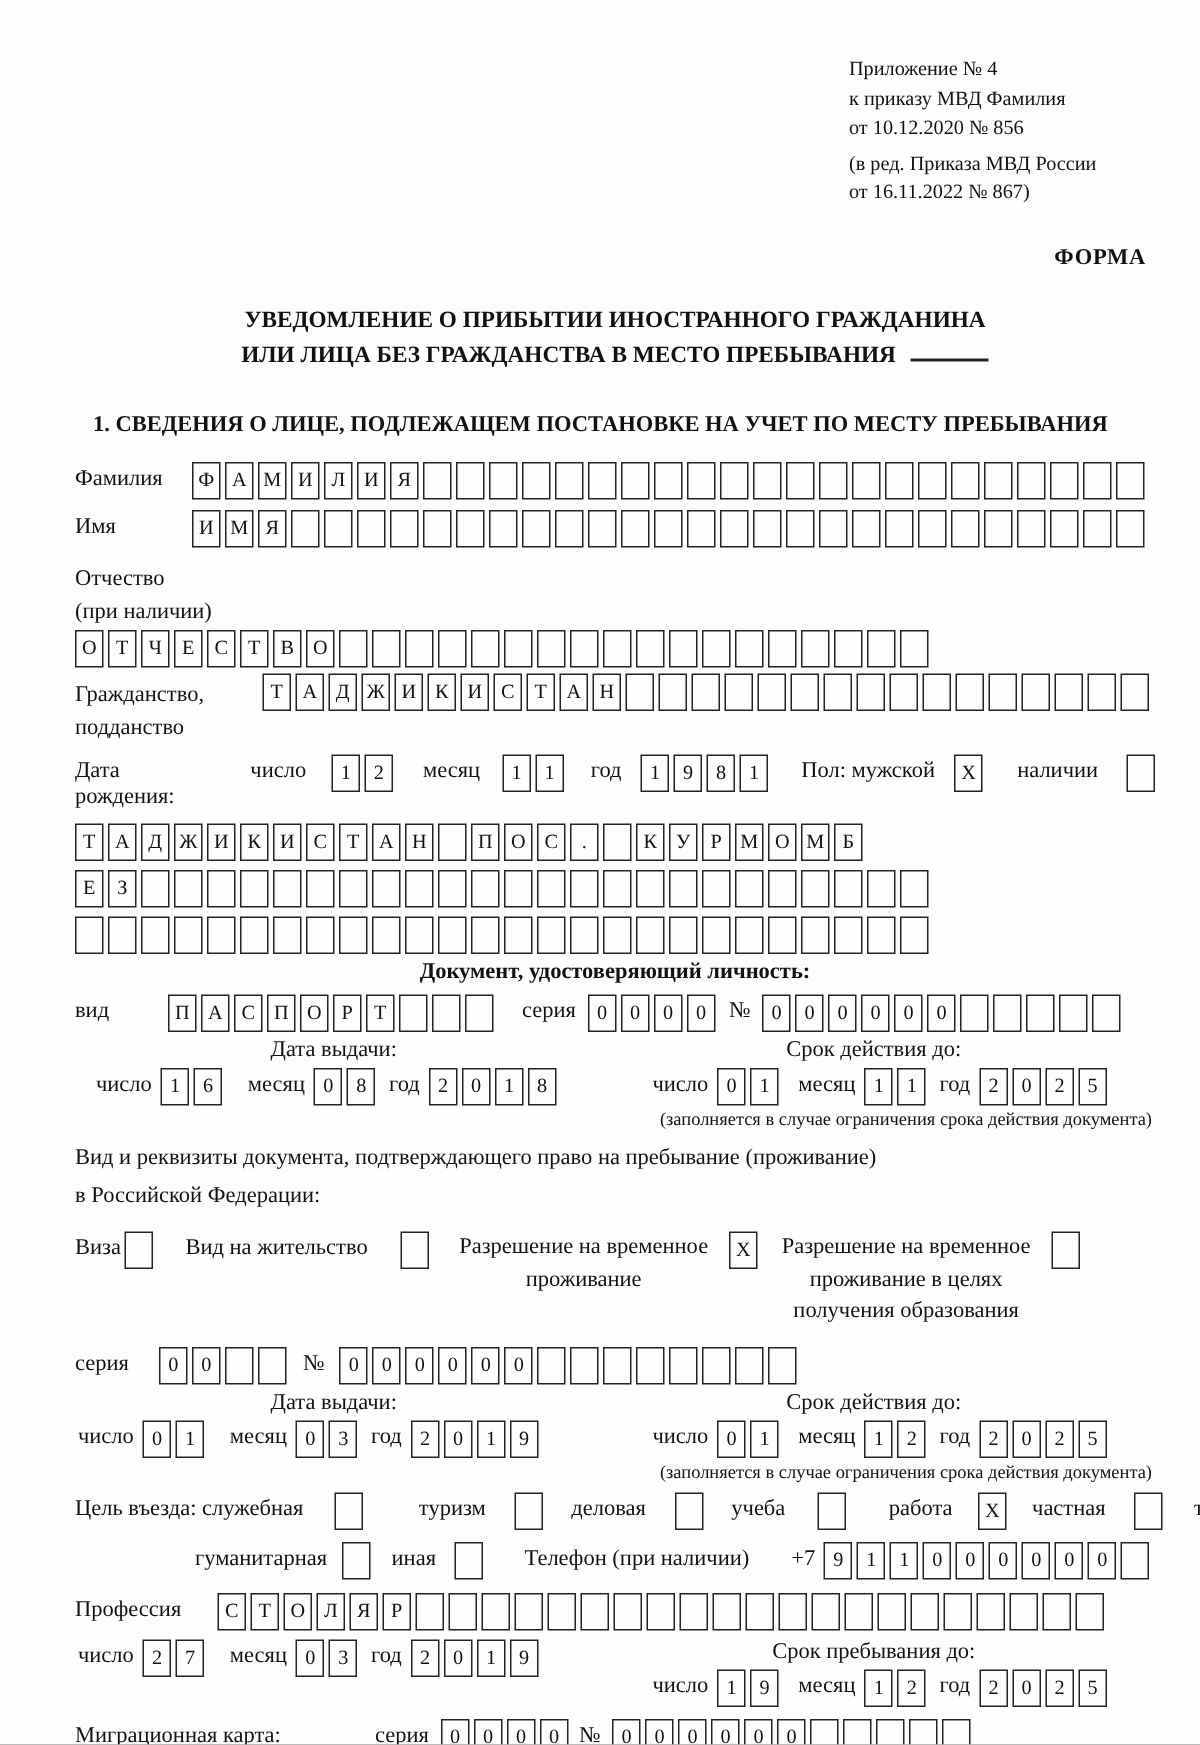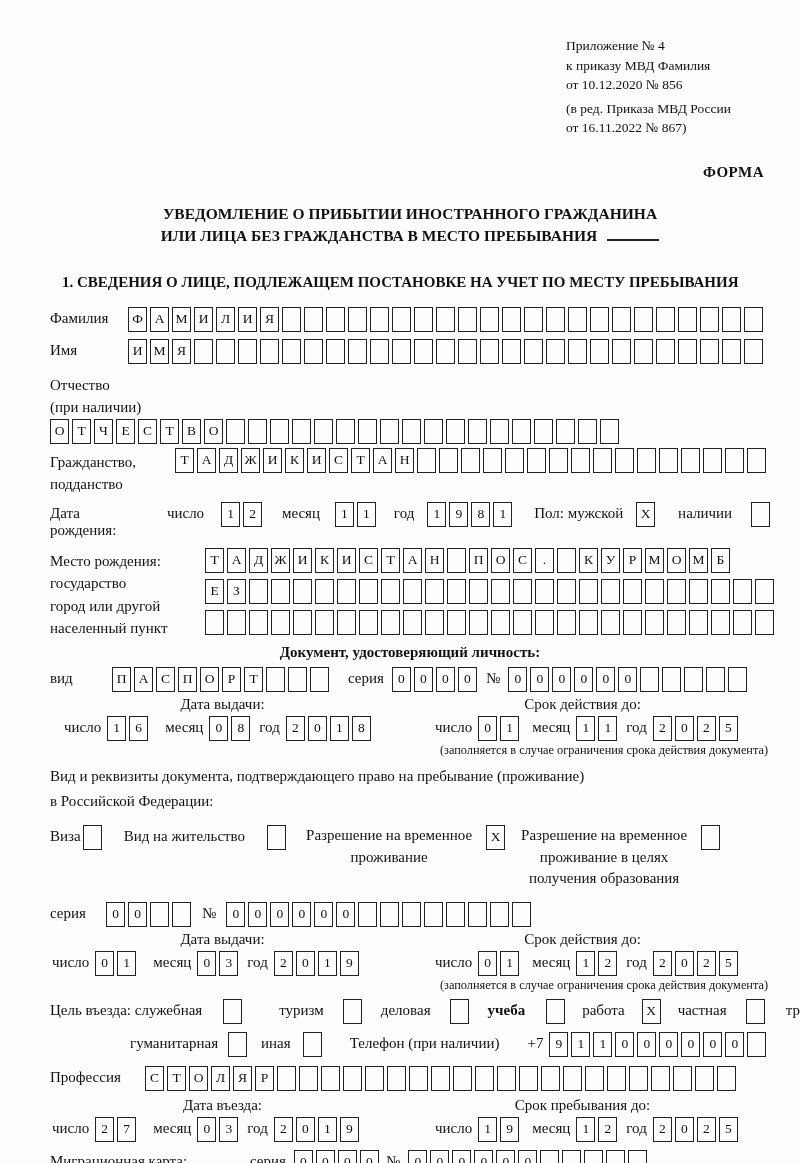--- a/index.html
+++ b/index.html
@@ -97,26 +97,20 @@
     <span class="cells"><span class="cell">1</span><span class="cell">1</span></span>
     <span class="lbl pt" style="margin:0 4px 0 6px;">год</span>
     <span class="cells"><span class="cell">1</span><span class="cell">9</span><span class="cell">8</span><span class="cell">1</span></span>
     <span class="lbl pt" style="margin:0 4px 0 10px;">Пол: мужской</span>
     <span class="checkbox">X</span>
     <span class="lbl pt" style="margin:0 10px 0 14px;">наличии</span>
     <span class="checkbox"></span>
   </div>
 
   <div class="row" style="margin-bottom:2px;">
-    <span class="lbl mllabel" style="width:155px;padding-top:2px;">
-      <span>Место рождения:</span><br>
-      <span>государство</span><br>
-      <span>город или другой</span><br>
-      <span>населенный пункт</span>
-    </span>
     <span>
       <span class="cells" style="display:block;margin-bottom:6px;"><span class="cell">Т</span><span class="cell">А</span><span class="cell">Д</span><span class="cell">Ж</span><span class="cell">И</span><span class="cell">К</span><span class="cell">И</span><span class="cell">С</span><span class="cell">Т</span><span class="cell">А</span><span class="cell">Н</span><span class="cell"></span><span class="cell">П</span><span class="cell">О</span><span class="cell">С</span><span class="cell">.</span><span class="cell"></span><span class="cell">К</span><span class="cell">У</span><span class="cell">Р</span><span class="cell">М</span><span class="cell">О</span><span class="cell">М</span><span class="cell">Б</span></span>
       <span class="cells" style="display:block;margin-bottom:6px;"><span class="cell">Е</span><span class="cell">З</span><span class="cell"></span><span class="cell"></span><span class="cell"></span><span class="cell"></span><span class="cell"></span><span class="cell"></span><span class="cell"></span><span class="cell"></span><span class="cell"></span><span class="cell"></span><span class="cell"></span><span class="cell"></span><span class="cell"></span><span class="cell"></span><span class="cell"></span><span class="cell"></span><span class="cell"></span><span class="cell"></span><span class="cell"></span><span class="cell"></span><span class="cell"></span><span class="cell"></span><span class="cell"></span><span class="cell"></span></span>
       <span class="cells" style="display:block;"><span class="cell"></span><span class="cell"></span><span class="cell"></span><span class="cell"></span><span class="cell"></span><span class="cell"></span><span class="cell"></span><span class="cell"></span><span class="cell"></span><span class="cell"></span><span class="cell"></span><span class="cell"></span><span class="cell"></span><span class="cell"></span><span class="cell"></span><span class="cell"></span><span class="cell"></span><span class="cell"></span><span class="cell"></span><span class="cell"></span><span class="cell"></span><span class="cell"></span><span class="cell"></span><span class="cell"></span><span class="cell"></span><span class="cell"></span></span>
     </span>
   </div>
 
   <div class="center-b">Документ, удостоверяющий личность:</div>
   <div class="row" style="margin-bottom:4px;">
     <span class="lbl pt" style="width:62px;">вид</span>
@@ -208,23 +202,23 @@
   </div>
   <div class="note">(заполняется в случае ограничения срока действия документа)</div>
 
   <div class="optrow" style="margin-bottom:8px;gap:13px;">
     <span class="lbl pt">Цель въезда: служебная</span>
     <span class="checkbox" style="margin-left:8px;"></span>
     <span class="lbl pt" style="margin-left:24px;">туризм</span>
     <span class="checkbox" style="margin-left:6px;"></span>
     <span class="lbl pt" style="margin-left:6px;">деловая</span>
     <span class="checkbox" style="margin-left:6px;"></span>
-    <span class="lbl pt" style="margin-left:6px;font-weight:bold;">учеба</span>
+    <span class="lbl pt" style="margin-left:6px;">учеба</span>
     <span class="checkbox" style="margin-left:8px;"></span>
-    <span class="lbl pt" style="margin-left:4px;">работа</span>
+    <span class="lbl pt" style="margin-left:16px;">работа</span>
     <span class="checkbox" style="margin-left:4px;">X</span>
     <span class="lbl pt" style="margin-left:4px;">частная</span>
     <span class="checkbox" style="margin-left:6px;"></span>
     <span class="lbl pt" style="margin-left:8px;">транзит</span>
     <span class="checkbox" style="margin-left:8px;"></span>
   </div>
   <div class="optrow" style="margin-bottom:9px;">
     <span class="lbl pt" style="margin-left:80px;">гуманитарная</span>
     <span class="checkbox" style="margin-left:10px;"></span>
     <span class="lbl pt" style="margin-left:14px;">иная</span>
@@ -234,21 +228,20 @@
     <span class="cells"><span class="cell">9</span><span class="cell">1</span><span class="cell">1</span><span class="cell">0</span><span class="cell">0</span><span class="cell">0</span><span class="cell">0</span><span class="cell">0</span><span class="cell">0</span><span class="cell"></span></span>
   </div>
 
   <div class="row" style="margin-bottom:6px;">
     <span class="lbl pt" style="width:95px;">Профессия</span>
     <span class="cells"><span class="cell">С</span><span class="cell">Т</span><span class="cell">О</span><span class="cell">Л</span><span class="cell">Я</span><span class="cell">Р</span><span class="cell"></span><span class="cell"></span><span class="cell"></span><span class="cell"></span><span class="cell"></span><span class="cell"></span><span class="cell"></span><span class="cell"></span><span class="cell"></span><span class="cell"></span><span class="cell"></span><span class="cell"></span><span class="cell"></span><span class="cell"></span><span class="cell"></span><span class="cell"></span><span class="cell"></span><span class="cell"></span><span class="cell"></span><span class="cell"></span><span class="cell"></span></span>
   </div>
 
   <div class="dgrid">
     <div class="dgl">
-      <div class="dghead">Дата въезда:</div>
       <div class="dgrow" style="margin-left:2px;">
         <span class="lbl">число</span>
         <span class="cells"><span class="cell">2</span><span class="cell">7</span></span>
         <span class="lbl" style="margin-left:14px;">месяц</span>
         <span class="cells"><span class="cell">0</span><span class="cell">3</span></span>
         <span class="lbl" style="margin-left:6px;">год</span>
         <span class="cells"><span class="cell">2</span><span class="cell">0</span><span class="cell">1</span><span class="cell">9</span></span>
       </div>
     </div>
     <div class="dgr">

